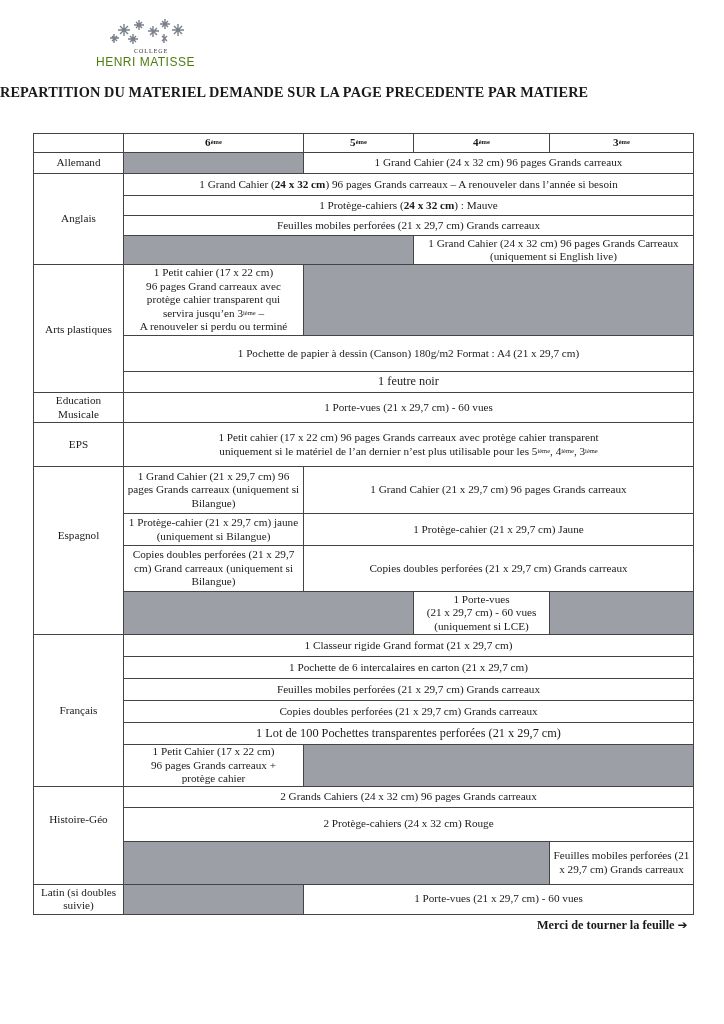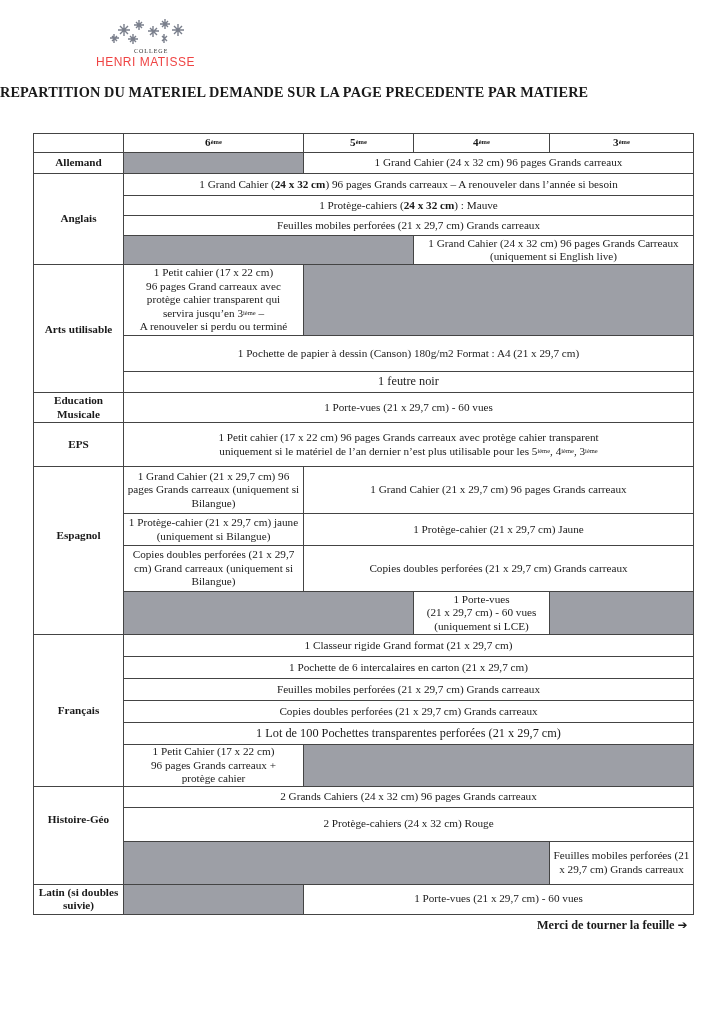--- a/index.html
+++ b/index.html
@@ -1,27 +1,27 @@
 <!DOCTYPE html>
 <html><head>
 <meta charset="utf-8">
 <style>
   html, body { margin:0; padding:0; background:#ffffff; }
   body { width:724px; height:1024px; position:relative; overflow:hidden;
          font-family:"Liberation Serif", "DejaVu Serif", serif; color:#1a1a1a; }
   .logo { position:absolute; left:96px; top:18px; width:100px; height:52px; }
   .logo .flakes { position:absolute; left:10px; top:0; width:86px; height:30px; }
   .logo .college { position:absolute; left:38px; top:30px; font-size:6px; letter-spacing:1px; color:#333; }
-  .logo .name { position:absolute; left:0; top:37px; font-size:12px; letter-spacing:0.5px; color:#ef4444;
+  .logo .name { position:absolute; left:0; top:37px; font-size:12px; letter-spacing:0.5px; color:#4d7c0f;
                 font-family:"Liberation Sans", sans-serif; }
   .title { position:absolute; left:0; right:0; top:84px; font-weight:bold; font-size:14.3px; letter-spacing:0.1px; }
   table.grid { position:absolute; left:33px; top:133px; width:660px; border-collapse:collapse; table-layout:fixed; }
   table.grid td { border:1px solid #444; padding:0 3px; text-align:center; vertical-align:middle;
                   font-size:11.2px; line-height:13.5px; }
-  td.subj { font-weight:bold; font-size:11.5px; }
+  td.subj { font-weight:normal; font-size:11.5px; }
   td.shade { background:#9d9fa6; }
   td.head { font-weight:bold; font-size:10.5px; }
   sup { font-size:6.5px; vertical-align:top; position:relative; top:-1px; }
   .footer { position:absolute; left:537px; top:918px; font-weight:bold; font-size:12.3px; }
   .arrow { font-family:"DejaVu Sans", sans-serif; font-size:12px; }
 </style>
 </head>
 <body>
 
 <div class="logo">
@@ -75,21 +75,21 @@
   </tr>
   <tr style="height:20px">
     <td colspan="4">Feuilles mobiles perforées (21 x 29,7 cm) Grands carreaux</td>
   </tr>
   <tr style="height:29px">
     <td colspan="2" class="shade"></td>
     <td colspan="2">1 Grand Cahier (24 x 32 cm) 96 pages Grands Carreaux (uniquement si English live)</td>
   </tr>
 
   <tr style="height:71px">
-    <td class="subj" rowspan="3" style="vertical-align:top;padding-top:58px">Arts utilisable</td>
+    <td class="subj" rowspan="3" style="vertical-align:top;padding-top:58px">Arts plastiques</td>
     <td>
       <div>1 Petit cahier (17 x 22 cm)</div>
       <div>96 pages Grand carreaux avec</div>
       <div>protège cahier transparent qui</div>
       <div><span>servira jusqu’en 3</span><sup>ième</sup><span> –</span></div>
       <div>A renouveler si perdu ou terminé</div>
     </td>
     <td colspan="3" class="shade"></td>
   </tr>
   <tr style="height:36px">

